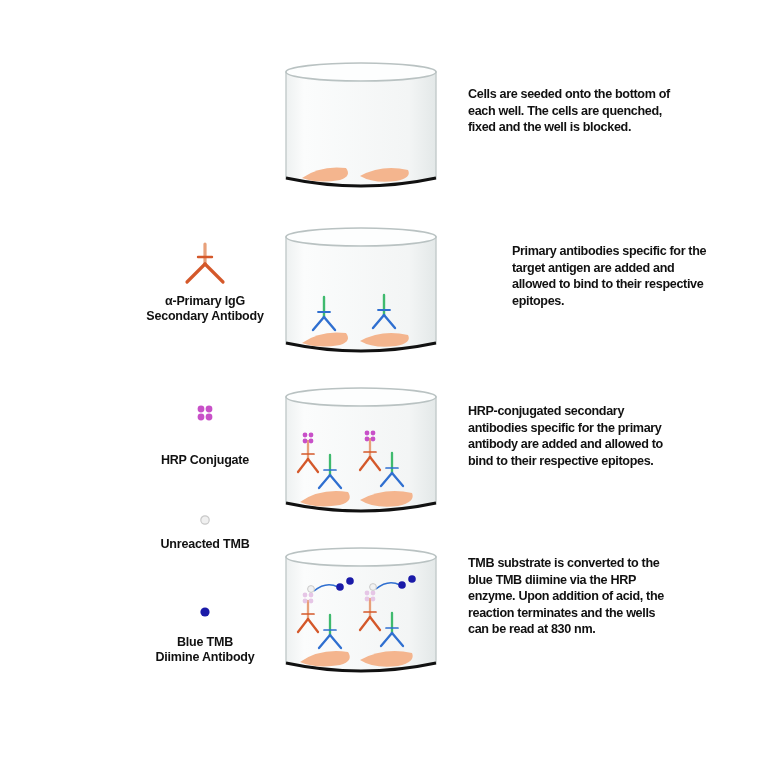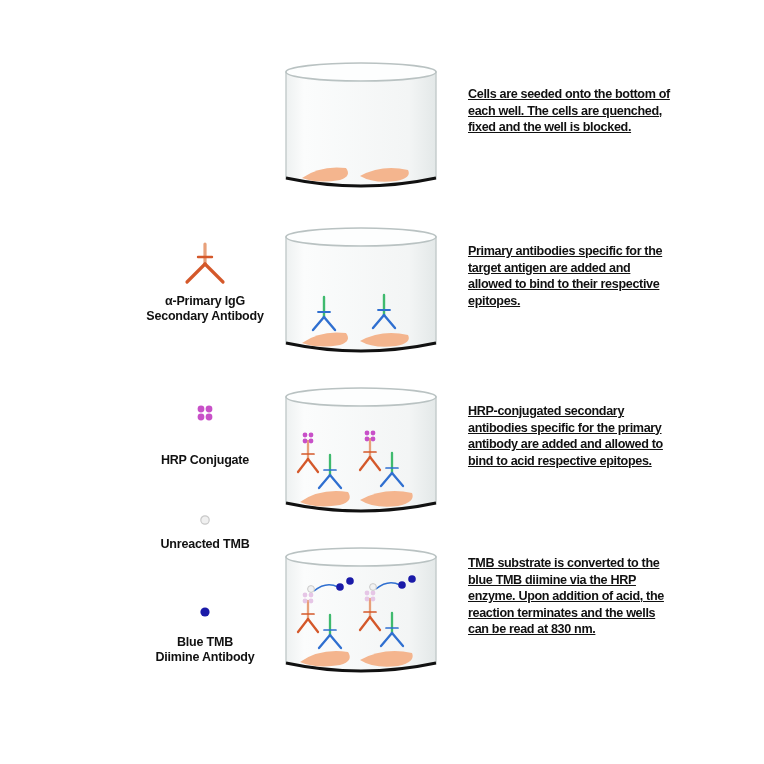--- a/index.html
+++ b/index.html
@@ -65,24 +65,23 @@
   .desc {
     position: absolute;
     left: 468px;
     width: 205px;
     font-size: 12.6px;
     font-weight: bold;
     line-height: 16.5px;
     letter-spacing: -0.35px;
     color: #111;
     white-space: pre-line;
-    text-decoration: underline;
   }
   .desc-1 { top: 26px; }
-  .desc-2 { top: 18px; }
+  .desc-2 { top: 18px; margin-left: 44px; }
   .desc-3 { top: 18px; }
   .desc-4 { top: 10px; }
   .legend-1 { top: 28px; }
   .legend-2 { top: 9px; }
   .legend-3 { top: 8px; }
   .legend-3b { top: 122px; }
   .legend-4 { top: 52px; }
 </style>
 </head>
 <body>
@@ -235,21 +234,21 @@
           <circle cx="25" cy="56" r="2.4"></circle>
             <circle cx="31" cy="56" r="2.4"></circle>
           <circle cx="87" cy="48" r="2.4"></circle>
             <circle cx="93" cy="48" r="2.4"></circle>
           <circle cx="87" cy="54" r="2.4"></circle>
             <circle cx="93" cy="54" r="2.4"></circle>
         </g>
       </svg>
     </div>
 
-    <div class="desc desc-3">HRP-conjugated secondary antibodies specific for the primary antibody are added and allowed to bind to acid respective epitopes.</div>
+    <div class="desc desc-3">HRP-conjugated secondary antibodies specific for the primary antibody are added and allowed to bind to their respective epitopes.</div>
   </div>
 
   <div class="row row-4">
 
     <div class="legend legend-4">
       <div class="legend-icon" style="height:38px">
         <svg width="80" height="30" viewBox="0 0 80 30">
           <circle cx="40" cy="15" r="4.6" fill="#1a1aa8"></circle>
         </svg>
       </div>

